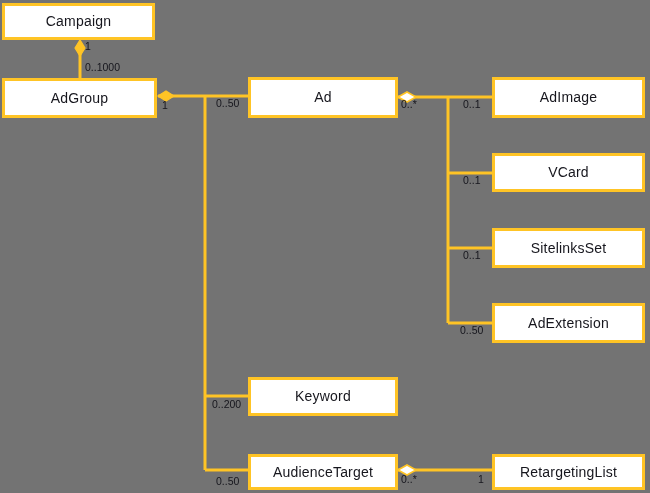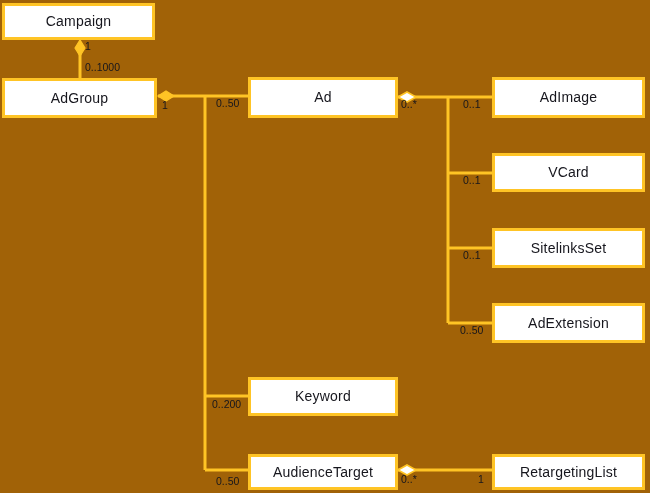--- a/index.html
+++ b/index.html
@@ -11,21 +11,21 @@
   body {
     width: 650px;
     height: 493px;
     overflow: hidden;
     font-family: "Liberation Sans", sans-serif;
   }
   #diagram-root {
     position: relative;
     width: 650px;
     height: 493px;
-    background: #a16207;
+    background: #737373;
   }
   svg#uml-canvas {
     display: block;
     width: 650px;
     height: 493px;
   }
   .entity-box {
     fill: #ffffff;
     stroke: #ffc425;
     stroke-width: 3;

